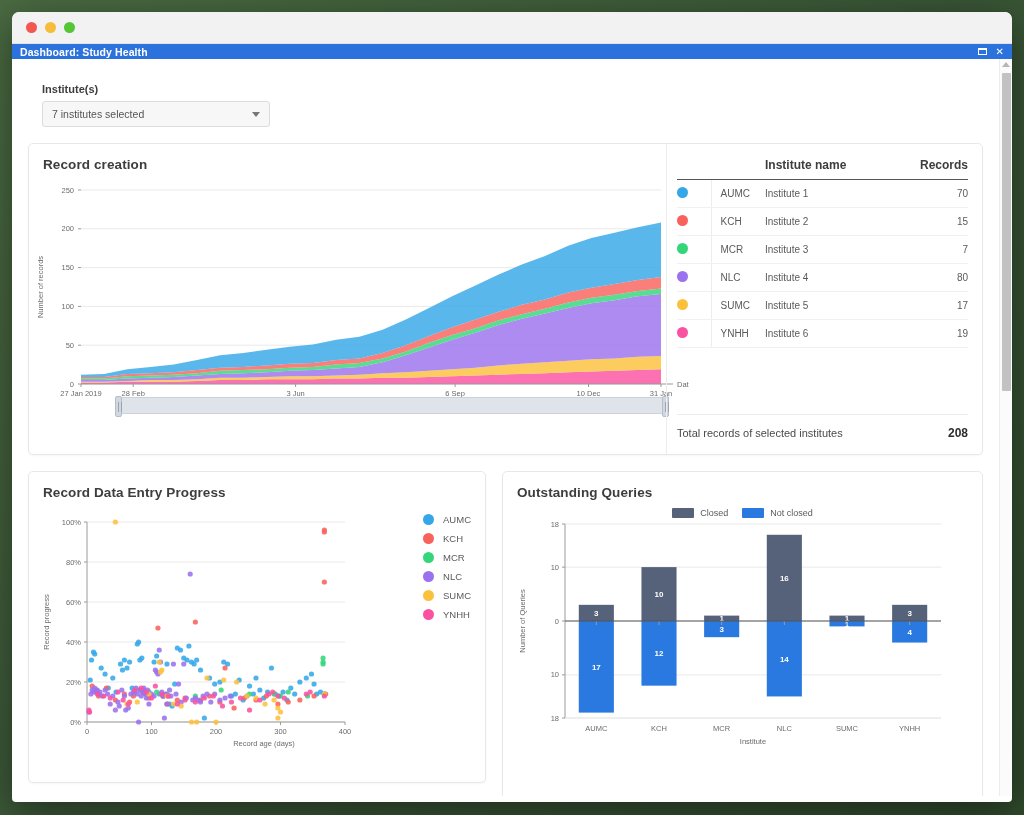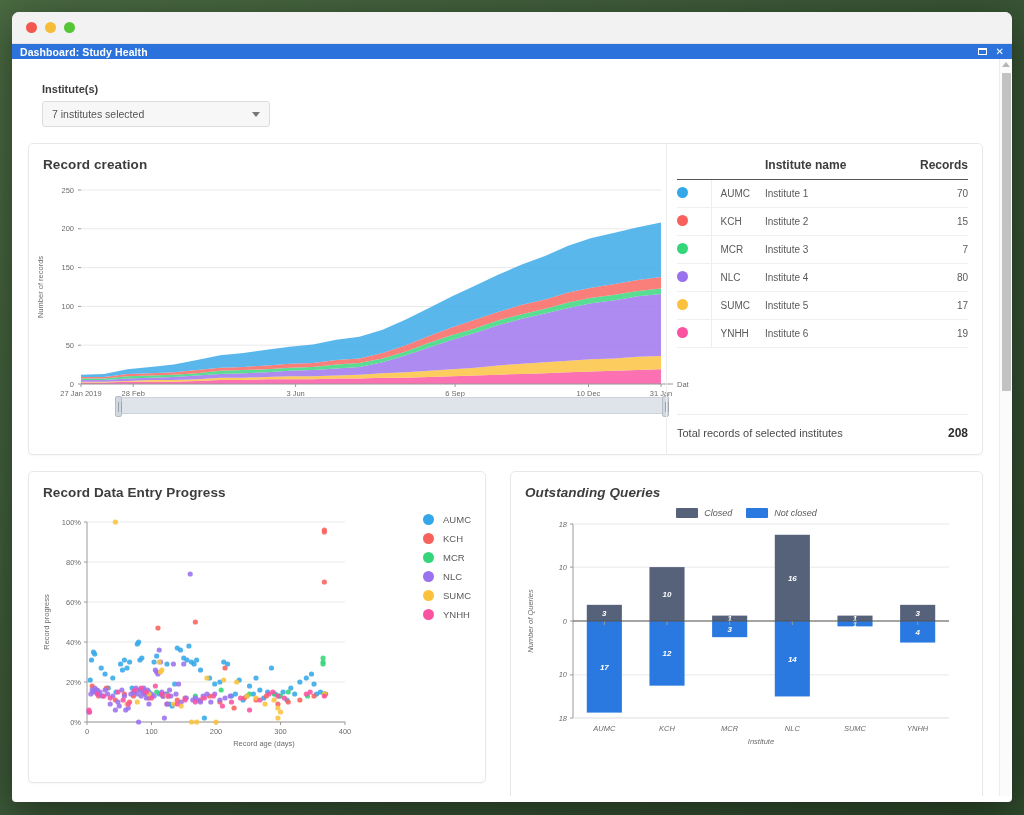--- a/index.html
+++ b/index.html
@@ -100,23 +100,23 @@
   
   .card {
     background: #fff;
     border: 1px solid #e8e8e8;
     border-radius: 5px;
     box-shadow: 0 1px 2px rgba(0,0,0,.04);
   }
   .card-title { font-size: 13.5px; font-weight: bold; color: #3d3d3d; padding: 13px 0 0 14px; letter-spacing: .1px; }
 
   #card-record-creation { height: 312px; position: relative; }
-  #bottomrow { display: flex; gap: 24px; margin-top: 16px; }
+  #bottomrow { display: flex; gap: 16px; margin-top: 16px; }
   #card-progress { flex: 0 0 458px; height: 312px; position: relative; }
-  #card-queries  { flex: 1; height: 336px; position: relative; font-style: italic; }
+  #card-queries  { flex: 1; height: 336px; position: relative; }
 
   svg { display: block; }
   .tick-lbl { font-size: 7.5px; fill: #6b6b6b; font-family: "Liberation Sans", sans-serif; }
   .ax-lbl   { font-size: 7.5px; fill: #6b6b6b; font-family: "Liberation Sans", sans-serif; }
   .grid     { stroke: #e9e9e9; stroke-width: 1; }
   .axline   { stroke: #9a9a9a; stroke-width: 1; }
 
   
   #rc-table {
     position: absolute; right: 0; top: 0;

